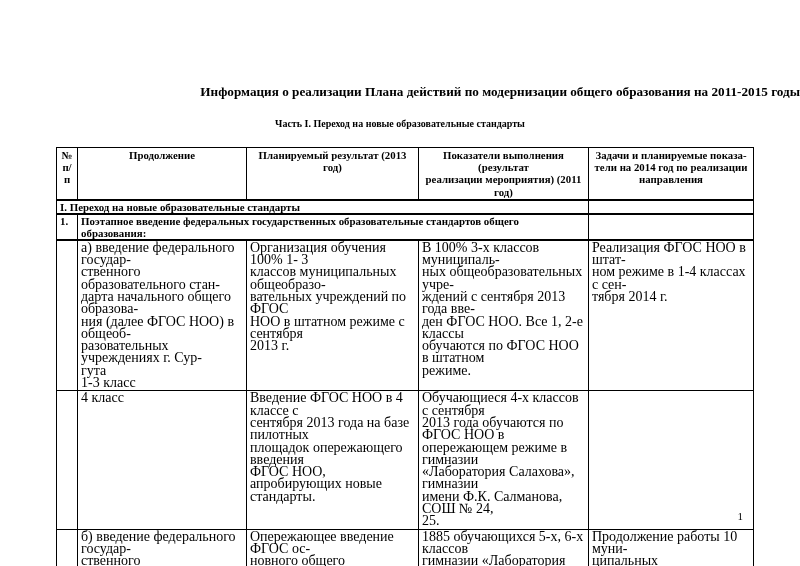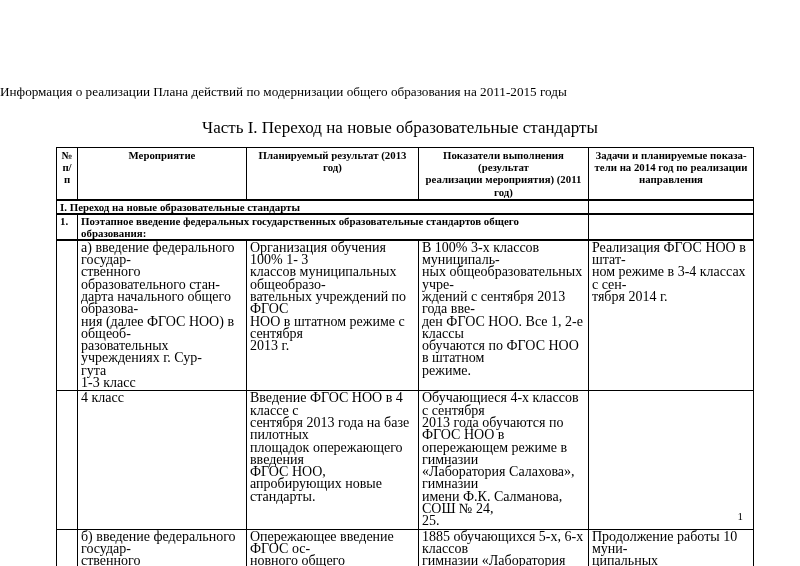--- a/index.html
+++ b/index.html
@@ -6,25 +6,25 @@
   .page{
     position:relative;
     width:800px;height:566px;
     background:#ffffff;
     font-family:"Liberation Serif","DejaVu Serif",serif;
     color:#000;
     overflow:hidden;
   }
   .doc-title{
     position:absolute;top:84px;left:0;width:100%;
-    text-align:left;font-weight:normal;font-size:13.2px;
+    text-align:right;font-weight:bold;font-size:13.2px;
   }
   .doc-subtitle{
     position:absolute;top:118px;left:0;width:100%;
-    text-align:center;font-weight:normal;font-size:17px;
+    text-align:center;font-weight:bold;font-size:10px;
   }
   table.doc-table{
     position:absolute;left:56px;top:147px;
     width:697px;
     border-collapse:collapse;table-layout:fixed;
   }
   table.doc-table td,table.doc-table th{
     border:1px solid #000;
     vertical-align:top;
     padding:1px 3px;
@@ -76,21 +76,21 @@
       <col style="width:169px">
       <col style="width:172px">
       <col style="width:170px">
       <col style="width:165px">
     </colgroup>
 
     <tbody>
         <tr class="hdr">
       <th>№
 п/п</th>
-      <th>Мероприятие</th>
+      <th>Продолжение</th>
       <th>Планируемый результат (2013 год)</th>
       <th>Показатели выполнения (результат
 реализации мероприятия) (2011
 год)</th>
       <th>Задачи и планируемые показа-
 тели на 2014 год по реализации
 направления</th>
     </tr>
 
     <tr class="sec">
@@ -118,21 +118,21 @@
 вательных учреждений по ФГОС
 НОО в штатном режиме с сентября
 2013 г.</td>
       <td>В 100% 3-х классов муниципаль-
 ных общеобразовательных учре-
 ждений с сентября 2013 года вве-
 ден ФГОС НОО. Все 1, 2-е классы
 обучаются по ФГОС НОО в штатном
 режиме.</td>
       <td>Реализация ФГОС НОО в штат-
-ном режиме в 3-4 классах с сен-
+ном режиме в 1-4 классах с сен-
 тября 2014 г.</td>
     </tr>
 
     <tr class="row-b">
       <td class="num-cell"></td>
       <td>4 класс</td>
       <td>Введение ФГОС НОО в 4 классе с
 сентября 2013 года на базе пилотных
 площадок опережающего введения
 ФГОС НОО, апробирующих новые

